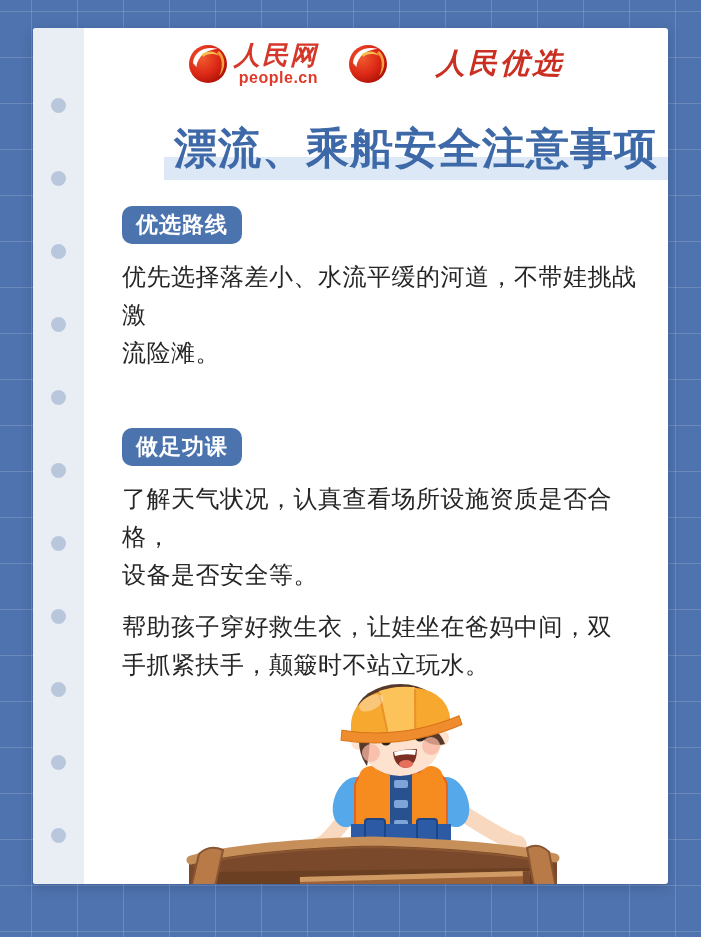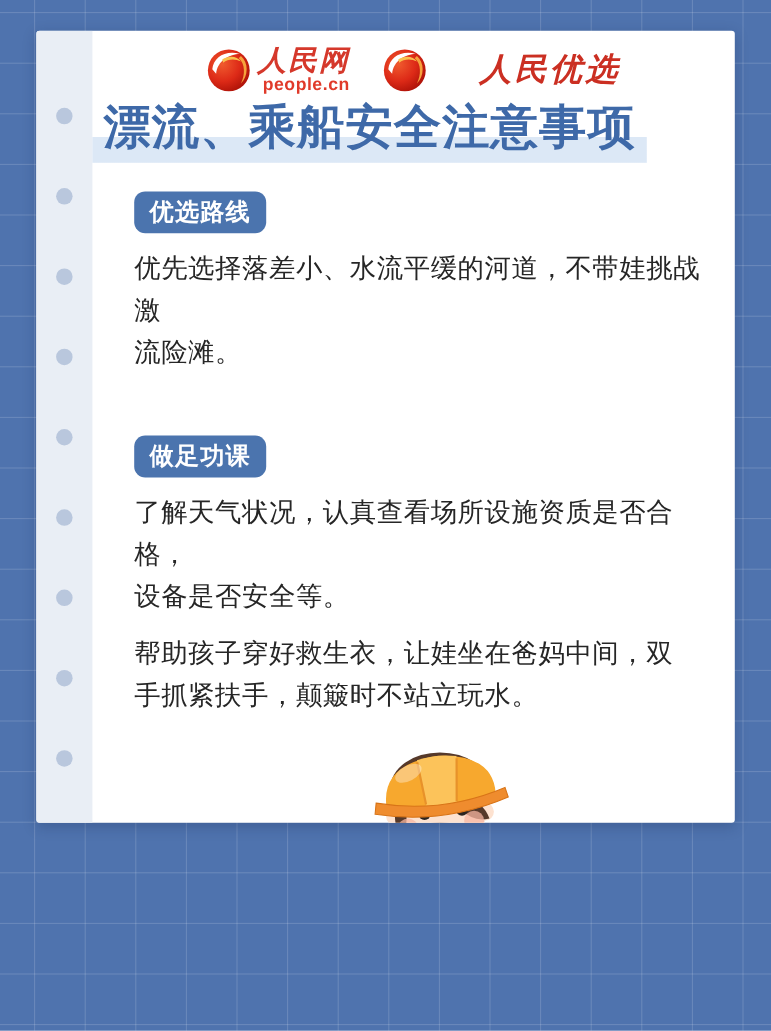--- a/index.html
+++ b/index.html
@@ -8,21 +8,21 @@
     font-family:"Liberation Sans","DejaVu Sans",sans-serif;
     background-color:#4f73ae;
     background-image:
       linear-gradient(rgba(255,255,255,.16) 1px, transparent 1px),
       linear-gradient(90deg, rgba(255,255,255,.16) 1px, transparent 1px);
     background-size:46px 46px;
     background-position:-15px -35px;
     position:relative;
   }
   .card {
-    position:absolute; left:33px; top:28px; width:635px; height:720px;
+    position:absolute; left:33px; top:28px; width:635px; height:856px;
     background:#ffffff; border-radius:3px;
     box-shadow:0 3px 12px rgba(20,40,80,.25);
     overflow:hidden;
   }
   .hole-strip {
     position:absolute; left:0; top:0; width:51px; height:100%;
     background:#e9eef5;
     display:flex; flex-direction:column; align-items:center;
     padding-top:70px; gap:58px;
   }
@@ -32,21 +32,21 @@
   
   .header { display:flex; justify-content:center; align-items:center; gap:30px; padding-top:14px; height:58px; }
   .logo { display:flex; align-items:center; gap:6px; }
   .logo-sphere { width:40px; height:40px; flex:0 0 40px; }
   .logo-col { display:flex; flex-direction:column; align-items:center; line-height:1; }
   .logo-zh { font-size:26px; font-weight:bold; font-style:italic; color:#d5382b; letter-spacing:2px; }
   .logo-en { font-size:16px; font-weight:bold; color:#e03a2a; letter-spacing:.5px; margin-top:2px; align-self:flex-end; }
   .logo-zh-big { font-size:29px; font-weight:bold; font-style:italic; color:#cb2f22; letter-spacing:3px;margin-left:42px; }
 
   
-  .title-wrap { margin-top:4px; text-align:left; }
+  .title-wrap { margin-top:36px; text-align:right; }
   .title-text {
     display:inline-block; font-size:43px; font-weight:900; color:#3e69a8;
     letter-spacing:1px; line-height:52px; padding:0 10px 6px;
     background:linear-gradient(transparent 60%, #dce8f6 60%);
   }
 
   
   .badge {
     display:inline-block; margin-left:38px;
     background:#4b74ae; color:#fff;

